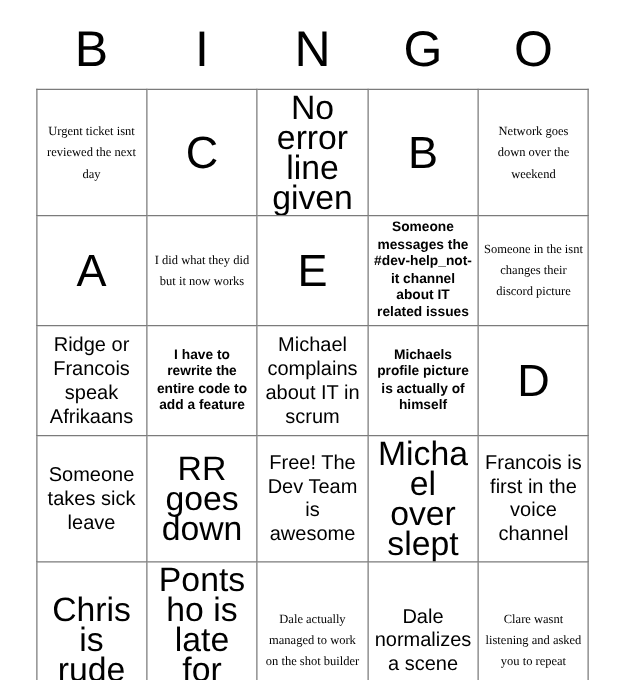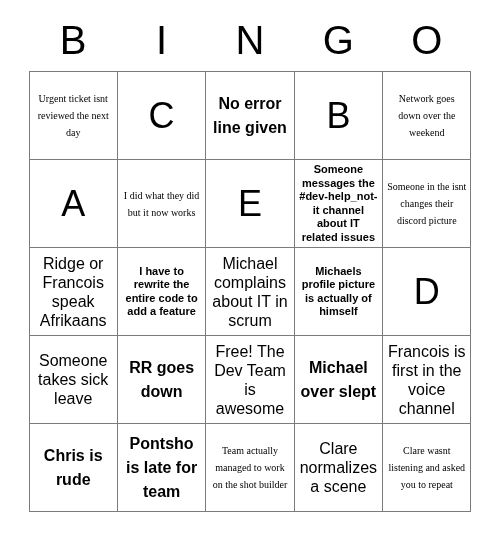--- a/index.html
+++ b/index.html
@@ -55,21 +55,21 @@
   }
   .cell-text {
     display: block;
     width: 100%;
     word-wrap: break-word;
     overflow-wrap: break-word;
     hyphens: none;
   }
   
   .sz-xl  { font-size: 36px; line-height: 40px; }
-  .sz-lg  { font-size: 16px; line-height: 24px; font-weight: bold; }
+  .sz-lg  { font-size: 27px; line-height: 24px; }
   .sz-md  { font-size: 16px; line-height: 19px; }
   .sz-sm  { font-size: 10px; line-height: 17px; font-family: Liberation Serif, serif; }
   .sz-xs  { font-size: 11px; line-height: 13.5px; font-weight: bold; }
 </style>
 </head>
 <body>
 
 <div id="bingo-card">
 
   <div id="header-row">
@@ -151,24 +151,24 @@
           </td>
       </tr>
       <tr>
         <td>
             <span class="cell-text sz-lg">Chris is rude</span>
           </td>
         <td>
             <span class="cell-text sz-lg">Pontsho is late for team</span>
           </td>
         <td>
-            <span class="cell-text sz-sm">Team actually managed to work on the shot builder</span>
+            <span class="cell-text sz-sm">Dale actually managed to work on the shot builder</span>
           </td>
         <td>
-            <span class="cell-text sz-md">Clare normalizes a scene</span>
+            <span class="cell-text sz-md">Dale normalizes a scene</span>
           </td>
         <td>
             <span class="cell-text sz-sm">Clare wasnt listening and asked you to repeat</span>
           </td>
       </tr>
     </tbody>
   </table>
 
 </div>
 

